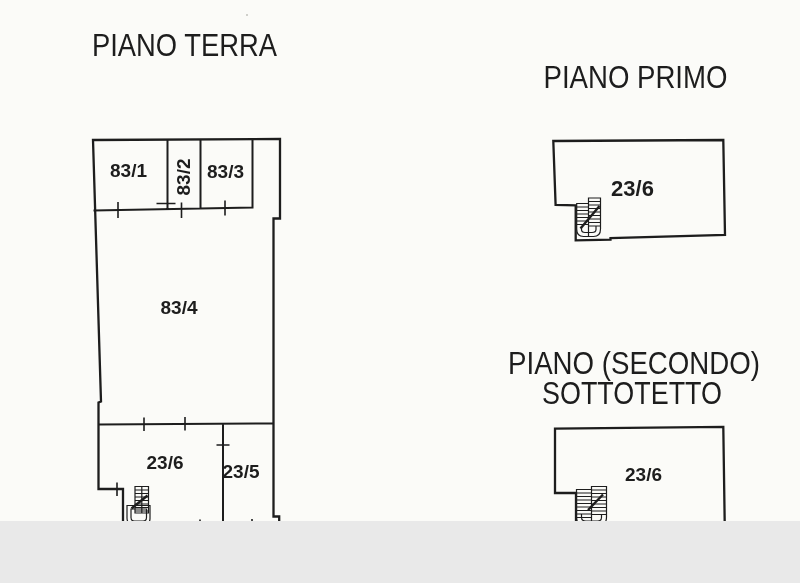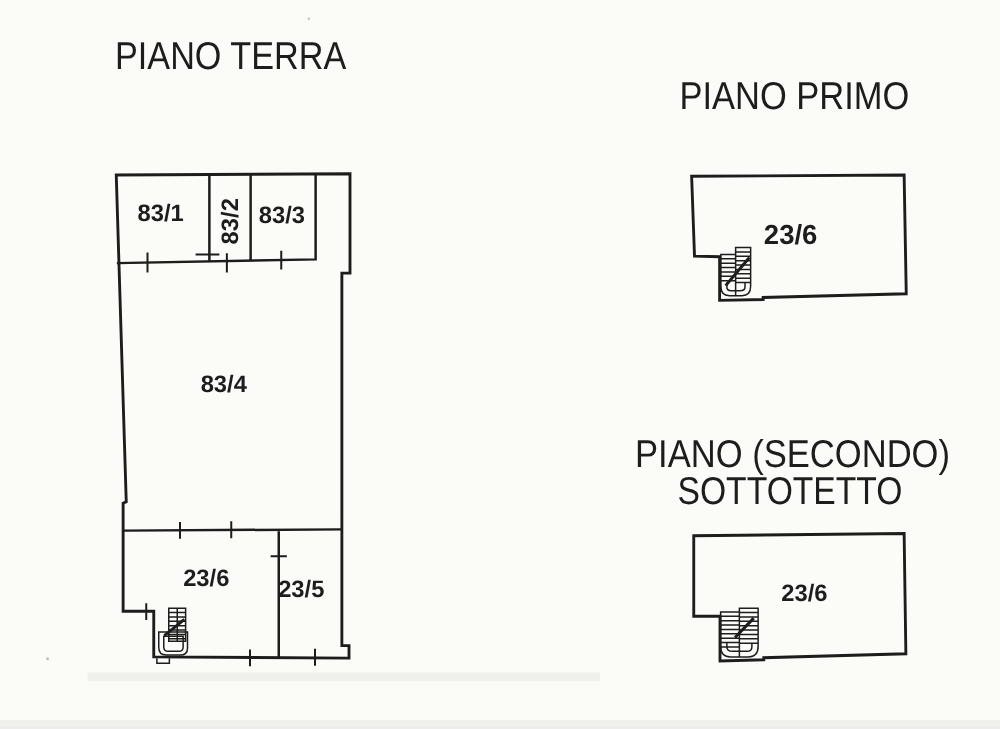--- a/index.html
+++ b/index.html
@@ -1,18 +1,18 @@
 <!DOCTYPE html>
 <html style="--ink: #1d1d1d; --paper: #fbfbf8;"><head>
 <meta charset="utf-8">
 <style>
   html,body{margin:0;padding:0;background:#e9e9e9;}
   .sheet{
     position:relative;
-    width:800px;height:582px;
+    width:800px;height:521px;
     margin:0 auto;
     background:var(--paper,#fbfbf8);
     font-family:"Liberation Sans",sans-serif;
     overflow:hidden;
   }
   svg{display:block}
   
   .wall        {stroke:var(--ink,#1d1d1d);fill:none;stroke-width:2.3;stroke-linejoin:miter;}
   .innerwall   {stroke:var(--ink,#1d1d1d);fill:none;stroke-width:2;}
   .tick        {stroke:var(--ink,#1d1d1d);fill:none;stroke-width:1.6;}

